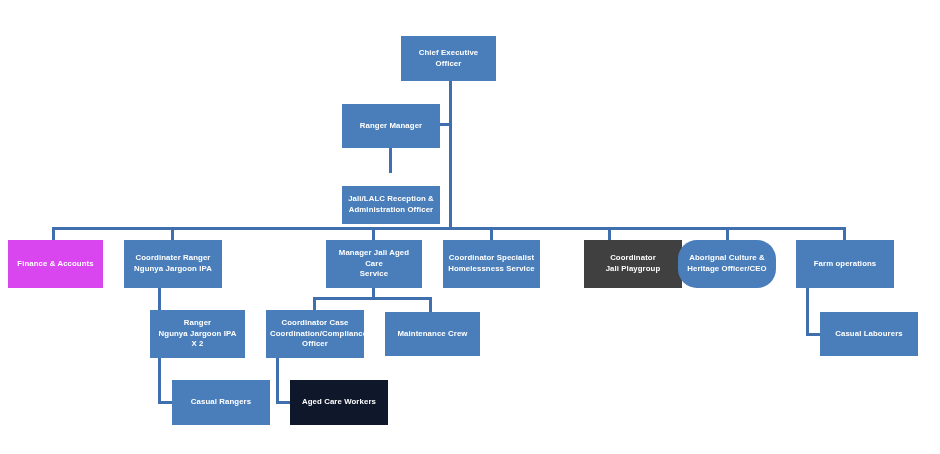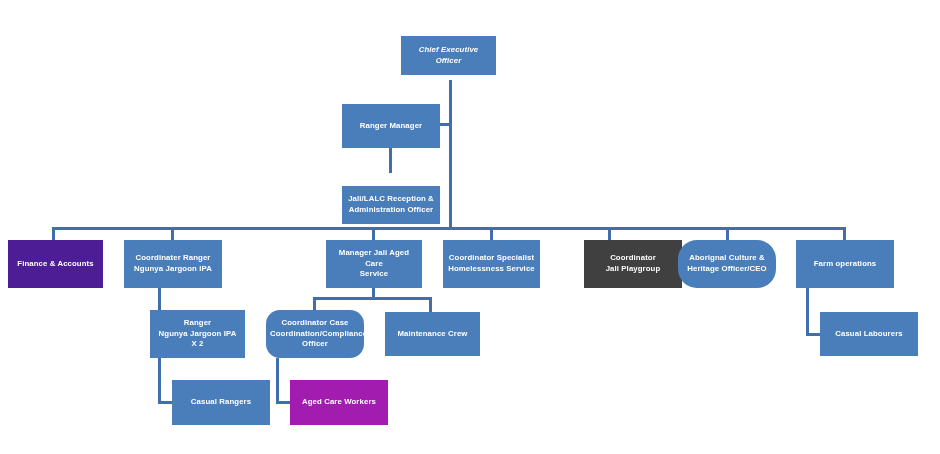--- a/index.html
+++ b/index.html
@@ -68,31 +68,31 @@
     <div class="conn v" style="left: 158px; top: 358px; height: 46px;"></div>
     <div class="conn h" style="left: 158px; top: 401px; width: 16px;"></div>
     <div class="conn v" style="left: 372px; top: 288px; height: 12px;"></div>
     <div class="conn h" style="left: 313px; top: 297px; width: 119px;"></div>
     <div class="conn v" style="left: 313px; top: 297px; height: 16px;"></div>
     <div class="conn v" style="left: 429px; top: 297px; height: 18px;"></div>
     <div class="conn v" style="left: 276px; top: 358px; height: 46px;"></div>
     <div class="conn h" style="left: 276px; top: 401px; width: 17px;"></div>
     <div class="conn v" style="left: 806px; top: 288px; height: 48px;"></div>
     <div class="conn h" style="left: 806px; top: 333px; width: 17px;"></div>
-    <div class="node" style="left: 401px; top: 36px; width: 95px; height: 39px; background: rgb(74, 126, 187); color: rgb(255, 255, 255); font-style: italic;">
+    <div class="node" style="left: 401px; top: 36px; width: 95px; height: 45px; background: rgb(74, 126, 187); color: rgb(255, 255, 255);">
       <span>Chief Executive Officer</span>
     </div>
     <div class="node" style="left: 342px; top: 104px; width: 98px; height: 44px; background: rgb(74, 126, 187); color: rgb(255, 255, 255);">
       <span>Ranger Manager</span>
     </div>
     <div class="node" style="left: 342px; top: 172px; width: 98px; height: 38px; background: rgb(74, 126, 187); color: rgb(255, 255, 255); margin-top: 14px;">
       <span>Jali/LALC Reception &amp;
 Administration Officer</span>
     </div>
-    <div class="node" style="left: 8px; top: 240px; width: 95px; height: 48px; background: #4c1d95; color: rgb(255, 255, 255);">
+    <div class="node" style="left: 8px; top: 240px; width: 95px; height: 48px; background: #d946ef; color: rgb(255, 255, 255);">
       <span>Finance &amp; Accounts</span>
     </div>
     <div class="node" style="left: 124px; top: 240px; width: 98px; height: 48px; background: rgb(74, 126, 187); color: rgb(255, 255, 255);">
       <span>Coordinater Ranger
 Ngunya Jargoon IPA</span>
     </div>
     <div class="node" style="left: 326px; top: 240px; width: 96px; height: 48px; background: rgb(74, 126, 187); color: rgb(255, 255, 255);">
       <span>Manager Jali Aged Care
 Service</span>
     </div>
@@ -109,30 +109,30 @@
 Heritage Officer/CEO</span>
     </div>
     <div class="node" style="left: 796px; top: 240px; width: 98px; height: 48px; background: rgb(74, 126, 187); color: rgb(255, 255, 255);">
       <span>Farm operations</span>
     </div>
     <div class="node" style="left: 150px; top: 310px; width: 95px; height: 48px; background: rgb(74, 126, 187); color: rgb(255, 255, 255);">
       <span>Ranger
 Ngunya Jargoon IPA
 X 2</span>
     </div>
-    <div class="node" style="left: 266px; top: 310px; width: 98px; height: 48px; background: rgb(74, 126, 187); color: rgb(255, 255, 255); border-radius: 14px;">
+    <div class="node" style="left: 266px; top: 310px; width: 98px; height: 48px; background: rgb(74, 126, 187); color: rgb(255, 255, 255);">
       <span>Coordinator Case
 Coordination/Compliance
 Officer</span>
     </div>
     <div class="node" style="left: 385px; top: 312px; width: 95px; height: 44px; background: rgb(74, 126, 187); color: rgb(255, 255, 255);">
       <span>Maintenance Crew</span>
     </div>
     <div class="node" style="left: 820px; top: 312px; width: 98px; height: 44px; background: rgb(74, 126, 187); color: rgb(255, 255, 255);">
       <span>Casual Labourers</span>
     </div>
     <div class="node" style="left: 172px; top: 380px; width: 98px; height: 45px; background: rgb(74, 126, 187); color: rgb(255, 255, 255);">
       <span>Casual Rangers</span>
     </div>
-    <div class="node" style="left: 290px; top: 380px; width: 98px; height: 45px; background: #a21caf; color: rgb(255, 255, 255);">
+    <div class="node" style="left: 290px; top: 380px; width: 98px; height: 45px; background: #0f172a; color: rgb(255, 255, 255);">
       <span>Aged Care Workers</span>
     </div>
   </div>
 
 </body></html>

